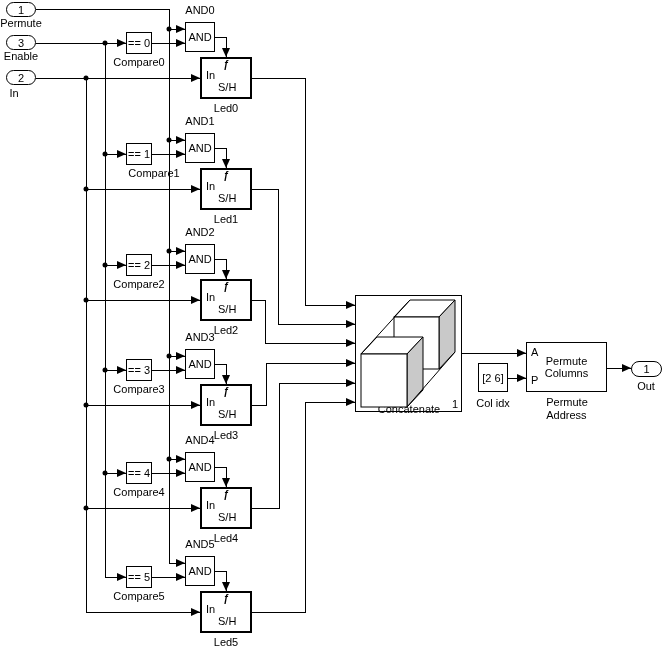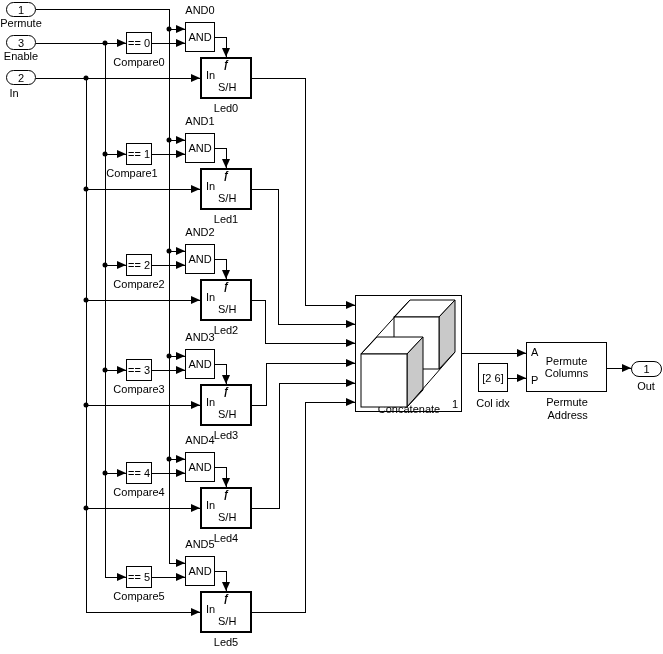--- a/index.html
+++ b/index.html
@@ -15,21 +15,21 @@
   .oval { border-radius:9px; }
   .led { border-width:2px; display:block; }
   .led .trig {
     position:absolute; left:0; top:1px; width:100%; text-align:center;
     font-size:10px; line-height:10px; font-style:italic; font-weight:bold;
   }
   .led .shin { position:absolute; left:4px; top:11px; line-height:11px; }
   .led .shsh { position:absolute; left:16px; top:23px; line-height:11px; }
   .lbl {
     position:absolute; transform:translateX(-50%); white-space:nowrap;
-    line-height:11px; text-align:right;
+    line-height:11px; text-align:left;
   }
   .row { position:absolute; left:0; top:0; width:663px; height:0; }
   .wire-layer { position:absolute; left:0; top:0; pointer-events:none; }
   .concat-num { position:absolute; right:3px; bottom:1px; line-height:11px; }
   .perm-center {
     position:absolute; left:0; top:0; right:0; bottom:0;
     display:flex; flex-direction:column; align-items:center; justify-content:center;
     line-height:12px;
   }
   .perm-port { position:absolute; left:4px; line-height:11px; }
@@ -73,21 +73,21 @@
   </div>
 
   <div class="row" style="top:133px">
     <div class="lbl" style="left:200px; top:-17px">AND1</div>
     <div class="blk" style="left:185px; top:0px; width:30px; height:30px">
         <span>AND</span>
       </div>
     <div class="blk" style="left:126px; top:10px; width:26px; height:22px">
         <span>== 1</span>
       </div>
-    <div class="lbl" style="left:132px; top:35px">Compare1</div>
+    <div class="lbl" style="left:154px; top:35px">Compare1</div>
     <div class="blk led" style="left:200px; top:35px; width:52px; height:42px">
       <span class="trig">ƒ</span>
       <span class="shin">In</span>
       <span class="shsh">S/H</span>
     </div>
     <div class="lbl" style="left:226px; top:81px">Led1</div>
   </div>
 
   <div class="row" style="top:244px">
     <div class="lbl" style="left:200px; top:-17px">AND2</div>

